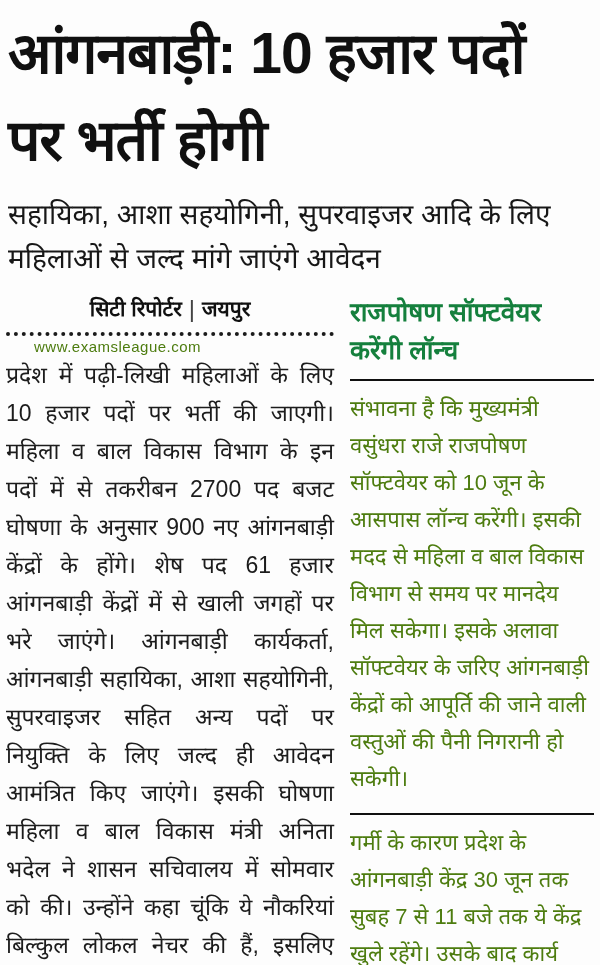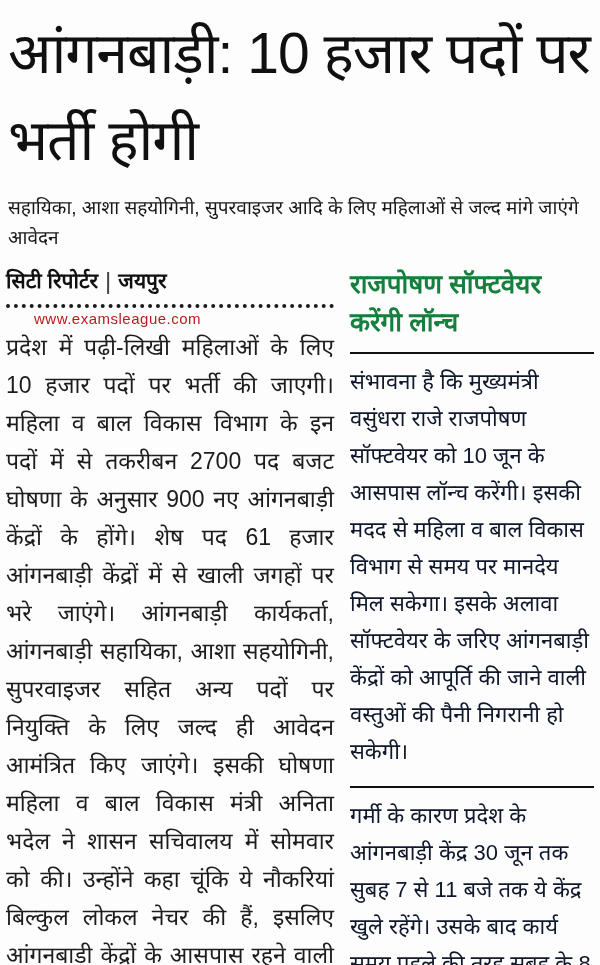--- a/index.html
+++ b/index.html
@@ -15,69 +15,69 @@
     height: 965px;
     background: #fdfdfd;
     overflow: hidden;
     box-sizing: border-box;
     padding: 6px 6px 0 6px;
   }
   
   .headline {
     margin: 4px 2px 0 2px;
     font-size: 57px;
-    font-weight: 400;
+    font-weight: 700;
     line-height: 1.52;
     letter-spacing: -1px;
     color: #101010;
   }
   .subheadline {
     margin: 10px 2px 0 2px;
-    font-size: 19px;
+    font-size: 28px;
     font-weight: 500;
     line-height: 1.55;
     color: #171717;
   }
   
   .columns {
     display: flex;
     gap: 16px;
     margin-top: 12px;
   }
   .col-left {
     flex: 0 0 328px;
     width: 328px;
   }
   .col-right {
     flex: 1 1 auto;
     min-width: 0;
   }
   
   .byline {
-    text-align: left;
+    text-align: center;
     font-size: 21px;
     font-weight: 700;
     color: #101010;
     margin-top: 2px;
     white-space: nowrap;
   }
   .byline .sep {
     font-weight: 400;
     color: #444444;
     padding: 0 7px;
     font-size: 24px;
     vertical-align: -1px;
   }
   .dotted-rule {
     border: 0;
     border-top: 4px dotted #1b1b1b;
     margin: 9px 0 0 0;
   }
   .watermark {
-    color: #b91c1c;
+    color: #4d7c0f;
     font-size: 15px;
     letter-spacing: 0.5px;
     margin: 1px 0 0 28px;
     line-height: 19px;
   }
   .body-left {
     margin: 0;
     font-size: 23px;
     line-height: 38px;
     text-align: justify;
@@ -93,21 +93,21 @@
   }
   .section-rule {
     border: 0;
     border-top: 2px solid #101010;
     margin: 10px 0 9px 0;
   }
   .section-body {
     margin: 0;
     font-size: 22px;
     line-height: 37px;
-    color: #0f172a;
+    color: #4d7c0f;
     text-align: left;
   }
   .section + .section {
     margin-top: 16px;
   }
 </style>
 </head>
 <body>
 
 <div class="page">

